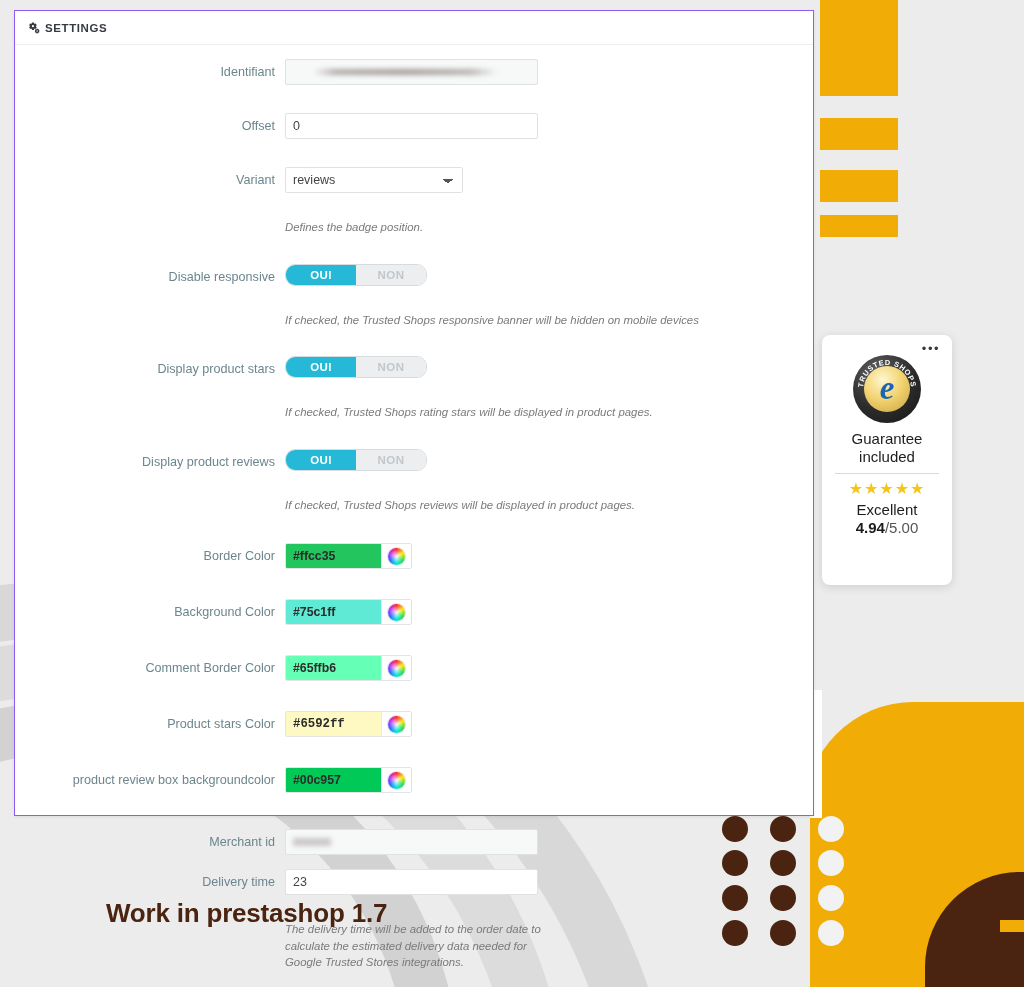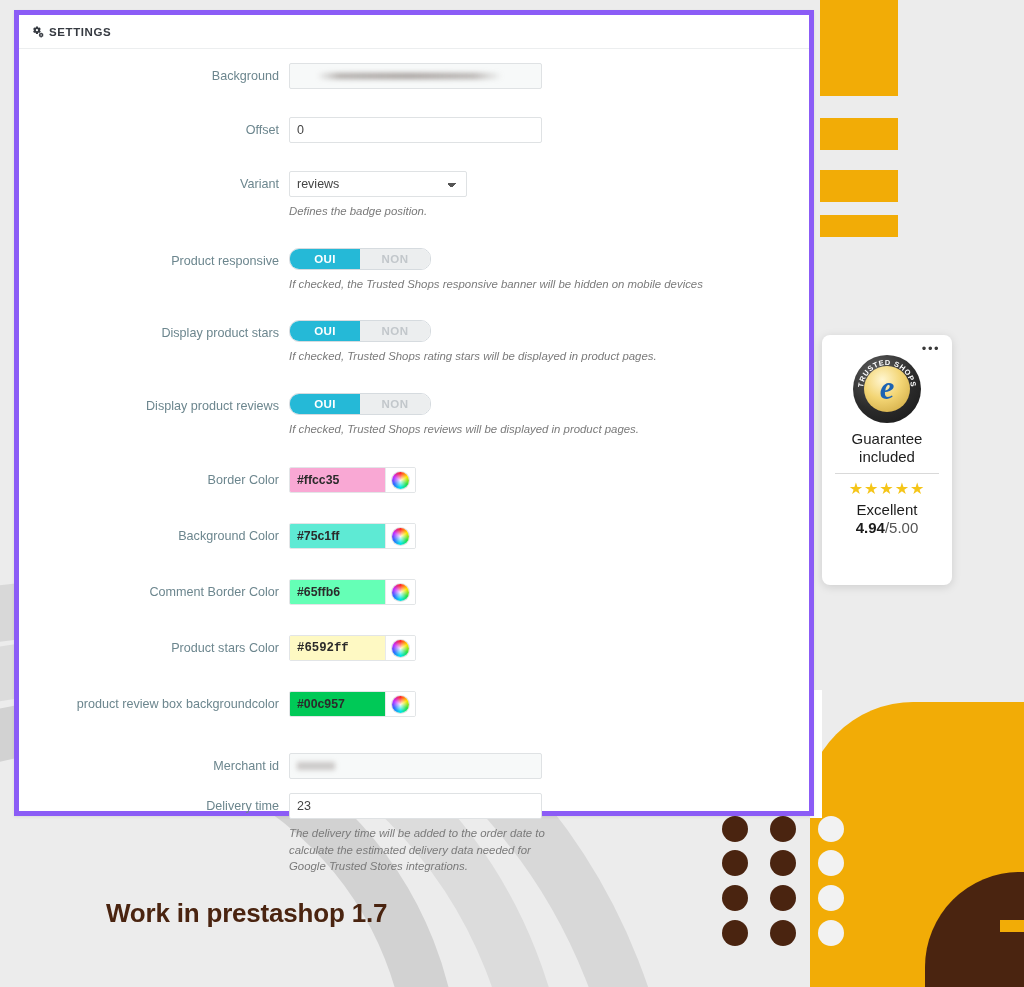--- a/index.html
+++ b/index.html
@@ -41,21 +41,21 @@
 
   .dot { position: absolute; width: 26px; height: 26px; border-radius: 50%; }
   .dot-brown { background: #4a2410; }
   .dot-white { background: #f2f2f2; }
 
   
   #settings-panel {
     position: absolute; left: 14px; top: 10px;
     width: 800px; height: 806px;
     background: #ffffff;
-    border: 5px solid #8b5cf6;
+    border: 1px solid #8b5cf6;
     box-shadow: 0 1px 3px rgba(0,0,0,.07);
   }
   .panel-header {
     height: 34px; border-bottom: 1px solid #eceeef;
     display: flex; align-items: center; padding-left: 12px;
     background: #fff;
   }
   .panel-header .title {
     font-size: 11.5px; letter-spacing: .6px; color: #363a41; font-weight: 600;
   }
@@ -99,21 +99,21 @@
     background-image:
       linear-gradient(45deg, transparent 50%, #555 50%),
       linear-gradient(135deg, #555 50%, transparent 50%);
     background-position: calc(100% - 14px) 11px, calc(100% - 9px) 11px;
     background-size: 5px 5px, 5px 5px;
     background-repeat: no-repeat;
   }
 
   .helper {
     font-size: 11.4px; color: #7a7a7a; font-style: italic;
-    line-height: 16.5px; padding-top: 6px; max-width: 400px;
+    line-height: 16.5px; padding-top: 6px; max-width: 400px; margin-top: 20px;
   }
   .helper.wide { max-width: 420px; }
   .helper.narrow { max-width: 262px; }
 
   
   .toggle { display: inline-flex; border: 1px solid #d6dbdf; border-radius: 10px; overflow: hidden; height: 22px; }
   .toggle span {
     display: inline-flex; align-items: center; justify-content: center;
     width: 70px; font-size: 11.5px; font-weight: bold; letter-spacing: .4px;
   }
@@ -227,21 +227,21 @@
           <path d="M9.2 2.6 8.9 4.4a5.6 5.6 0 0 0-1.5.85L5.7 4.6 3.9 7.7l1.4 1.1a5.6 5.6 0 0 0 0 1.7l-1.4 1.1 1.8 3.1 1.7-.65c.45.36.95.64 1.5.85l.3 1.8h3.6l.3-1.8c.55-.21 1.05-.49 1.5-.85l1.7.65 1.8-3.1-1.4-1.1a5.6 5.6 0 0 0 0-1.7l1.4-1.1-1.8-3.1-1.7.65a5.6 5.6 0 0 0-1.5-.85l-.3-1.8zM11 7.6a2.05 2.05 0 1 1 0 4.1 2.05 2.05 0 0 1 0-4.1z"></path>
           <path d="M17.6 14.2l-.2 1.15c-.33.12-.63.3-.9.5l-1.05-.4-1.1 1.9.85.7c-.04.35-.04.7 0 1.05l-.85.7 1.1 1.9 1.05-.4c.27.21.57.38.9.5l.2 1.15h2.2l.2-1.15c.33-.12.63-.29.9-.5l1.05.4 1.1-1.9-.85-.7c.04-.35.04-.7 0-1.05l.85-.7-1.1-1.9-1.05.4c-.27-.2-.57-.38-.9-.5l-.2-1.15zm1.1 3.05a1.25 1.25 0 1 1 0 2.5 1.25 1.25 0 0 1 0-2.5z"></path>
         </svg>
       </span>
       <span class="title">SETTINGS</span>
     </div>
 
     <div class="panel-body">
 
       <div class="form-row">
-        <div class="form-label">Background</div>
+        <div class="form-label">Identifiant</div>
         <div class="form-field">
           <div class="redact-wrap">
             <input class="txt-input redacted" readonly="" value="" style="">
             <div class="redact-blur"></div>
           </div>
         </div>
       </div>
 
       <div class="spacer-sm"></div>
 
@@ -260,21 +260,21 @@
           <select class="select-input">
             <option>reviews</option>
           </select>
           <div class="helper">Defines the badge position.</div>
         </div>
       </div>
 
       <div class="spacer-sm"></div>
 
       <div class="form-row">
-        <div class="form-label">Product responsive</div>
+        <div class="form-label">Disable responsive</div>
         <div class="form-field">
           <div class="toggle">
             <span class="on">OUI</span>
             <span class="off">NON</span>
           </div>
           <div class="helper wide">If checked, the Trusted Shops responsive banner will be hidden on mobile devices</div>
         </div>
       </div>
 
       <div class="spacer-sm"></div>
@@ -302,21 +302,21 @@
           <div class="helper wide">If checked, Trusted Shops reviews will be displayed in product pages.</div>
         </div>
       </div>
 
       <div class="spacer-md"></div>
 
       <div class="form-row">
         <div class="form-label">Border Color</div>
         <div class="form-field">
           <div class="color-field">
-            <div class="swatch" style="background: #f9a8d4;">#ffcc35</div>
+            <div class="swatch" style="background: #22c55e;">#ffcc35</div>
             <div class="picker">
               <div class="wheel"></div>
             </div>
           </div>
         </div>
       </div>
 
       <div class="spacer-md"></div>
 
       <div class="form-row">

